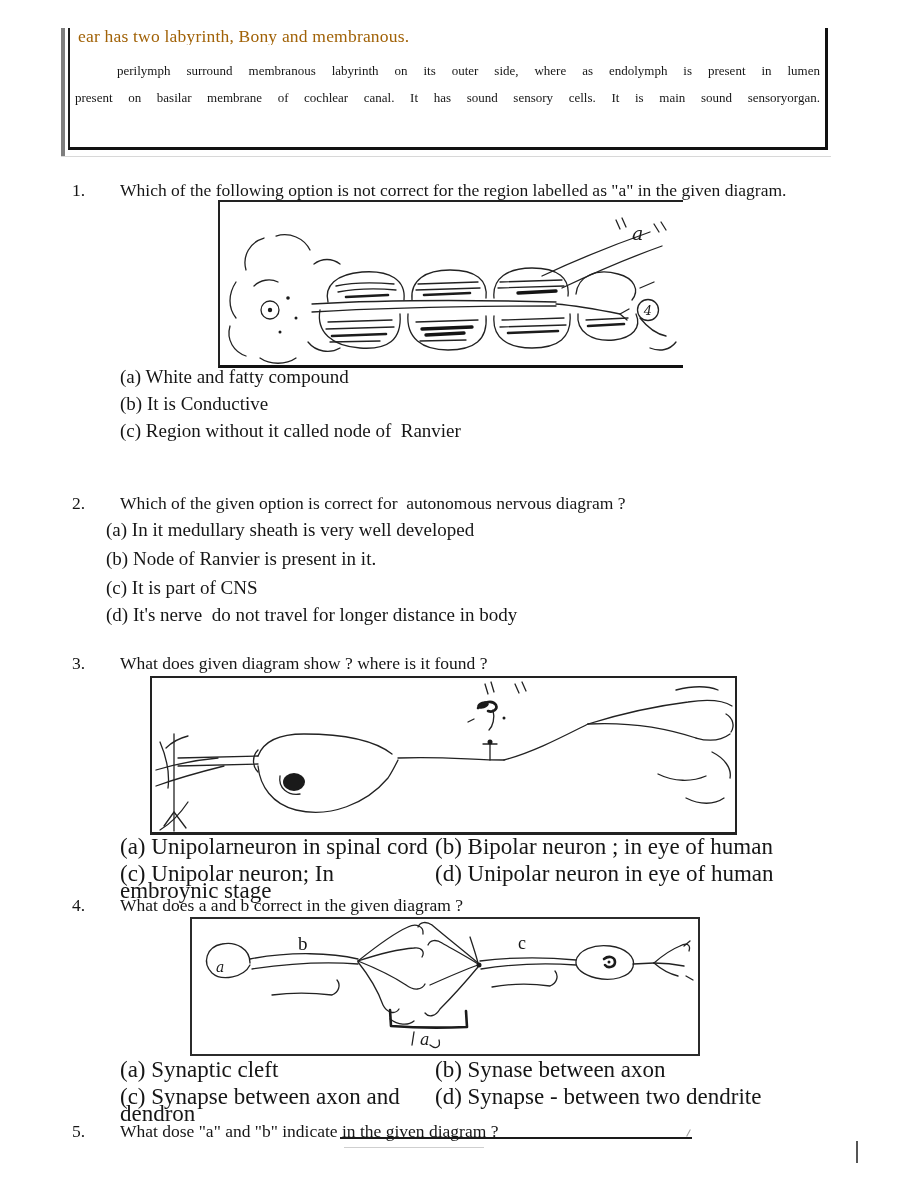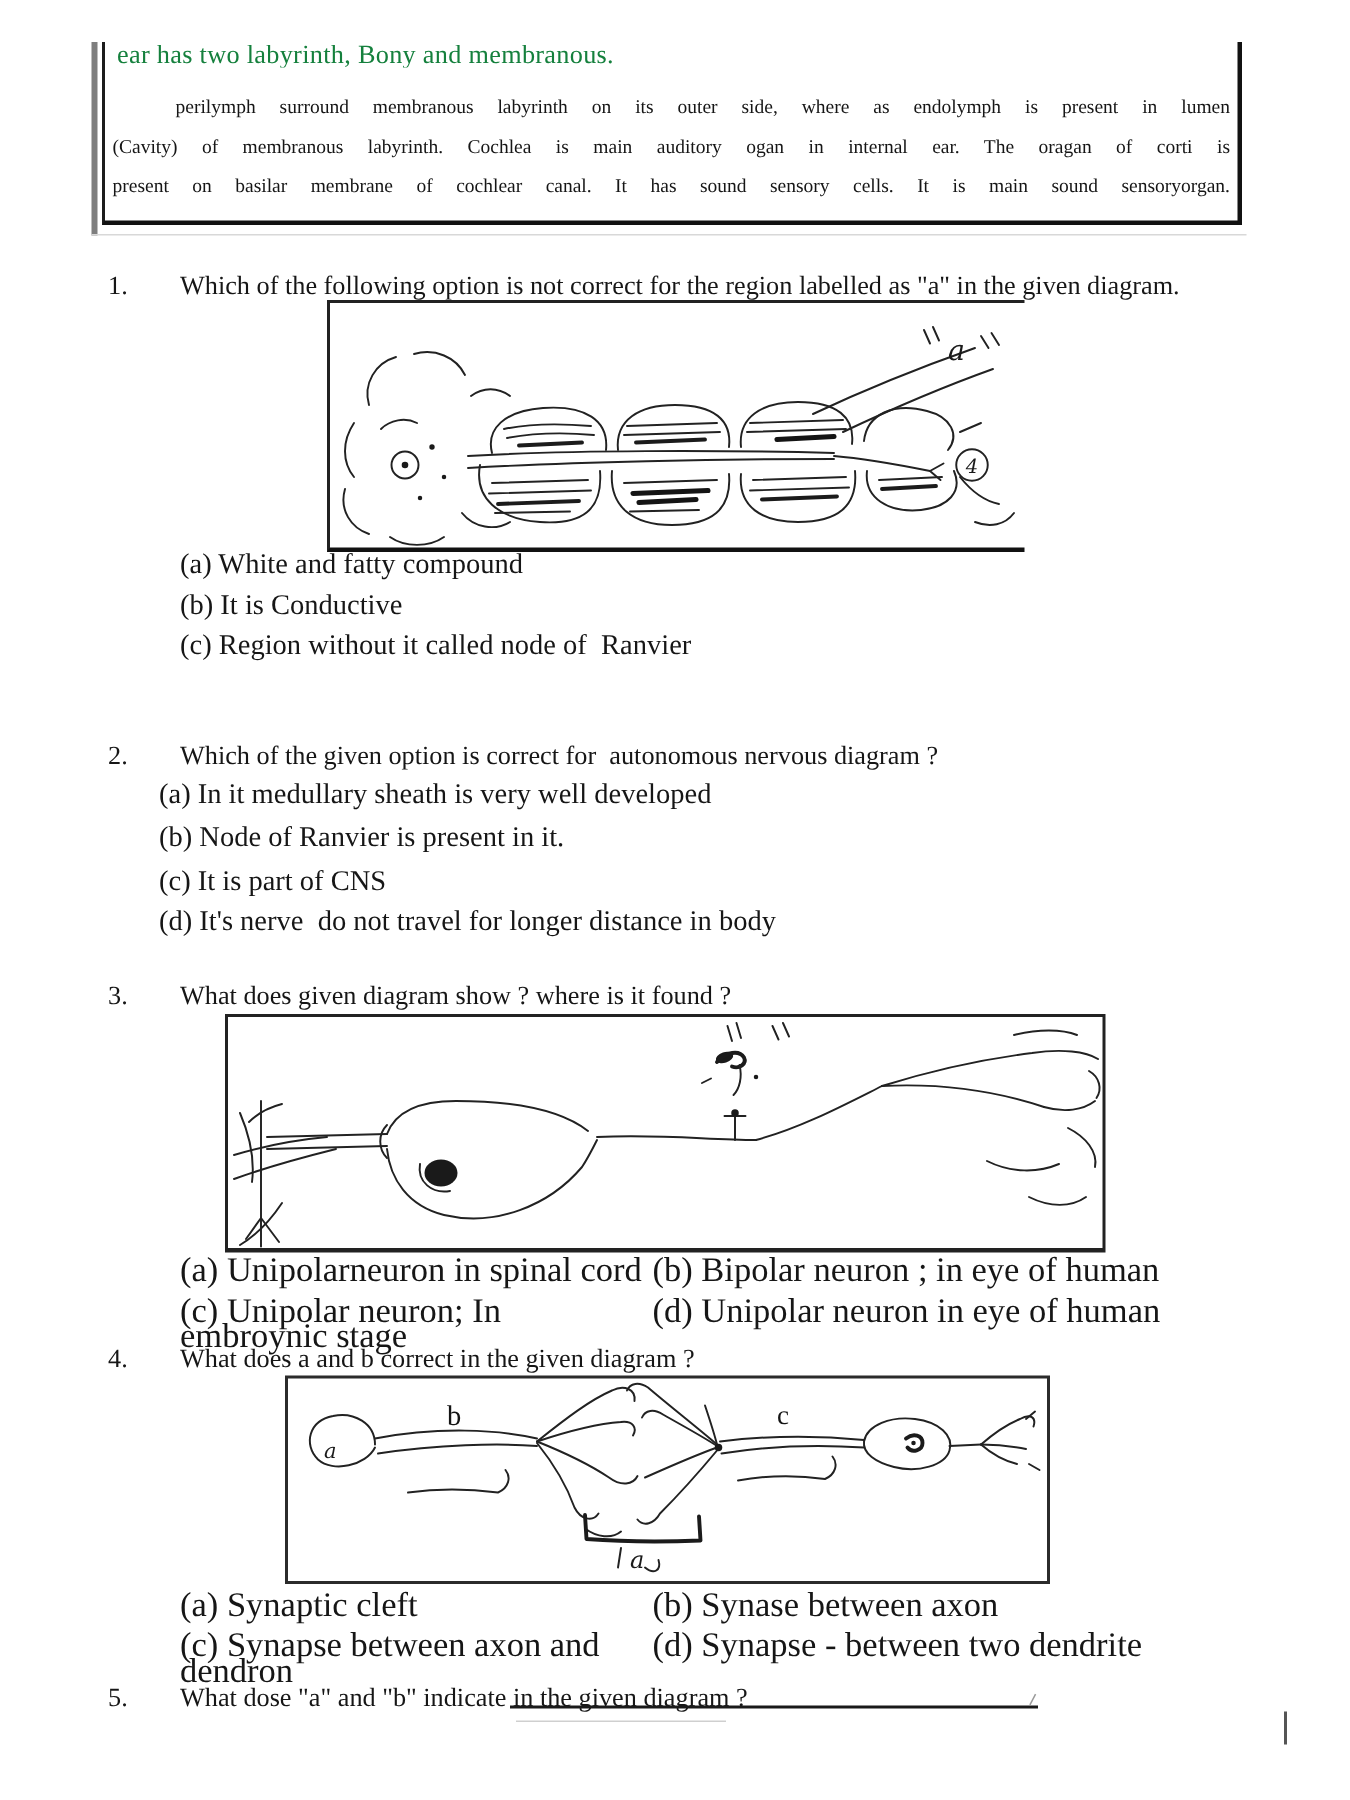--- a/index.html
+++ b/index.html
@@ -6,21 +6,21 @@
   body{width:900px;height:1200px;position:relative;overflow:hidden;
        font-family:"Liberation Serif",serif;color:#161616;}
   .abs{position:absolute;}
   
   .hbox{position:absolute;left:68px;top:28px;width:760px;height:122px;
         border-left:2px solid #1c1c1c;border-right:3px solid #111;
         border-bottom:3px solid #111;box-sizing:border-box;background:#fff;}
   .graybar{position:absolute;left:61px;top:28px;width:4px;height:129px;background:#7e7e7e;}
   .outer-faint{position:absolute;left:61px;top:156px;width:770px;height:1px;background:#d8d8d8;}
   .hclip{position:absolute;left:8px;top:2px;width:730px;height:15px;overflow:hidden;}
-  .hclip>div{margin-top:-4px;font-size:17.5px;letter-spacing:.2px;color:#15803d;}
+  .hclip>div{margin-top:-4px;font-size:17.5px;letter-spacing:.2px;color:#a16207;}
   .hpara{position:absolute;left:5px;right:5px;top:30px;font-size:13px;line-height:26.5px;}
   .hline{text-align:justify;text-align-last:justify;}
   .hline.first{text-indent:42px;}
   
   .q-head{position:absolute;display:flex;font-size:17.5px;line-height:22px;white-space:pre-wrap;}
   .q-num{width:48px;flex:none;}
   .opts{font-size:19px;line-height:17px;}
   .opt{margin-bottom:10px;white-space:pre-wrap;}
   .optrow{display:flex;margin-bottom:10px;font-size:23px;line-height:17px;}
   .optrow .c1{width:315px;flex:none;white-space:pre-wrap;}
@@ -42,21 +42,20 @@
 </head>
 <body>
 
 <div class="graybar"></div>
 <div class="hbox">
   <div class="hclip">
     <div>ear has two labyrinth, Bony and membranous.</div>
   </div>
   <div class="hpara">
     <div class="hline first">perilymph surround membranous labyrinth  on its outer side, where as endolymph is present in lumen</div>
-    <div class="hline">(Cavity) of membranous labyrinth. Cochlea is main auditory ogan in internal ear. The oragan of corti is</div>
     <div class="hline">present on basilar membrane of cochlear canal. It has sound sensory cells. It is main sound sensoryorgan.</div>
   </div>
 </div>
 <div class="outer-faint"></div>
 
 <div class="q-head" style="left:72px;top:179px;width:800px;">
   <span class="q-num">1.</span>
   <span class="q-text">Which of the following option is not correct for the region labelled as "a" in the given diagram.</span>
 </div>
 

